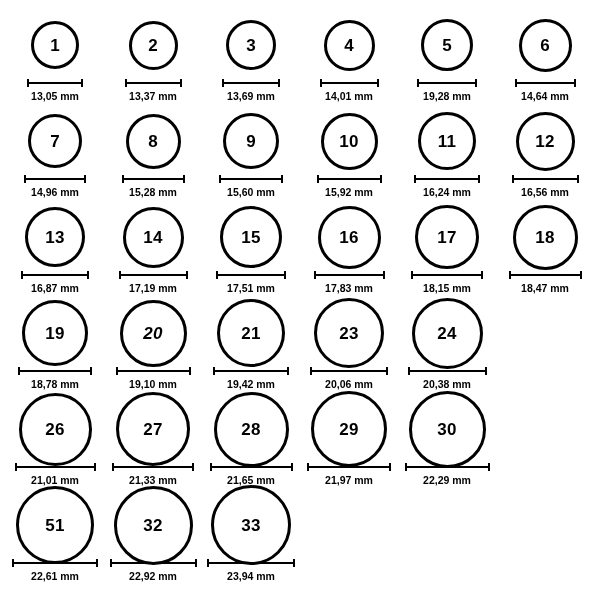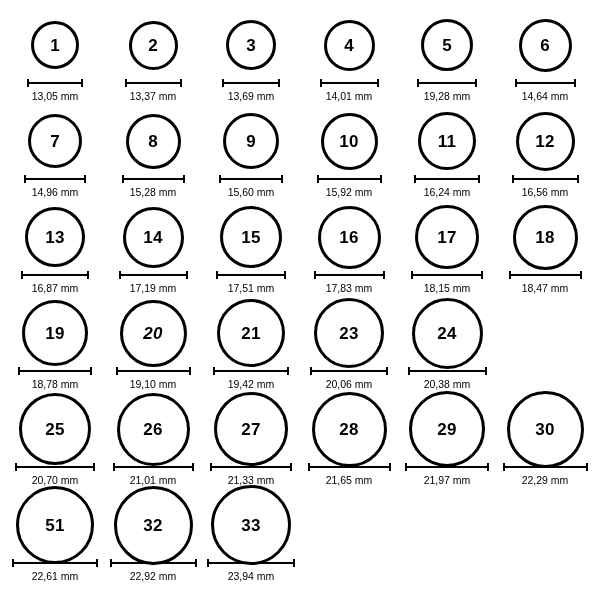--- a/index.html
+++ b/index.html
@@ -77,21 +77,21 @@
     position: absolute;
     top: 0;
     width: 2px;
     height: 8px;
     background: #000000;
   }
   .ruler .cap.left { left: 0; }
   .ruler .cap.right { right: 0; }
   .ring-measure {
     font-size: 10.5px;
-    font-weight: normal;
+    font-weight: bold;
     line-height: 1.1;
     margin-top: 5px;
     color: #000000;
     white-space: nowrap;
   }
 </style>
 </head>
 <body>
 
 <div id="sizer-grid">
@@ -396,33 +396,20 @@
         </div>
         <div class="ruler" style="width: 79px;">
           <div class="bar"></div>
           <div class="cap left"></div>
           <div class="cap right"></div>
         </div>
         <div class="ring-measure">20,38 mm</div>
       </div>
     </div>
     <div class="ring-row">
-      <div class="ring-cell">
-        <div class="ring-circle-wrap">
-          <div class="ring-circle" style="width: 72px; height: 72px;">
-            <span class="ring-number">25</span>
-          </div>
-        </div>
-        <div class="ruler" style="width: 80px;">
-          <div class="bar"></div>
-          <div class="cap left"></div>
-          <div class="cap right"></div>
-        </div>
-        <div class="ring-measure">20,70 mm</div>
-      </div>
       <div class="ring-cell">
         <div class="ring-circle-wrap">
           <div class="ring-circle" style="width: 73px; height: 73px;">
             <span class="ring-number">26</span>
           </div>
         </div>
         <div class="ruler" style="width: 81px;">
           <div class="bar"></div>
           <div class="cap left"></div>
           <div class="cap right"></div>

